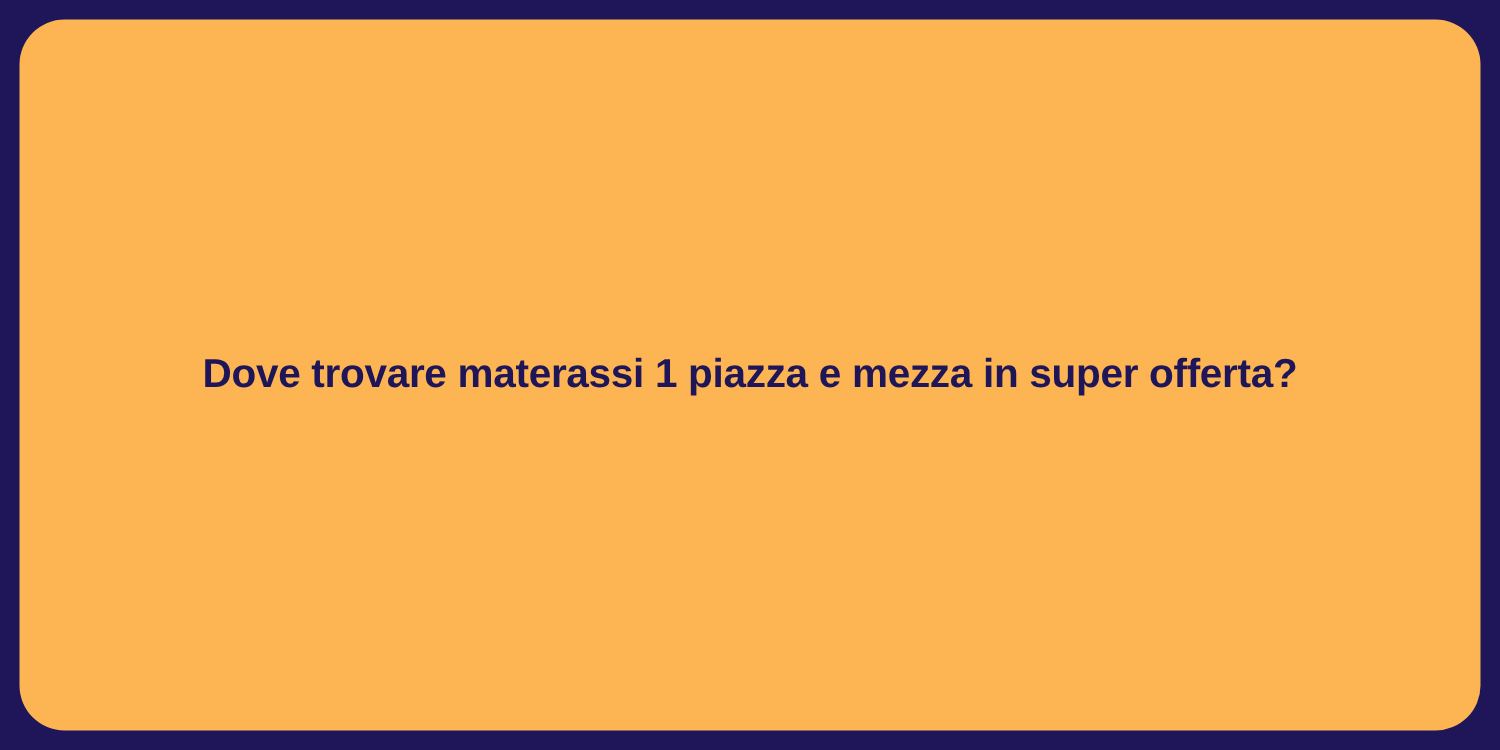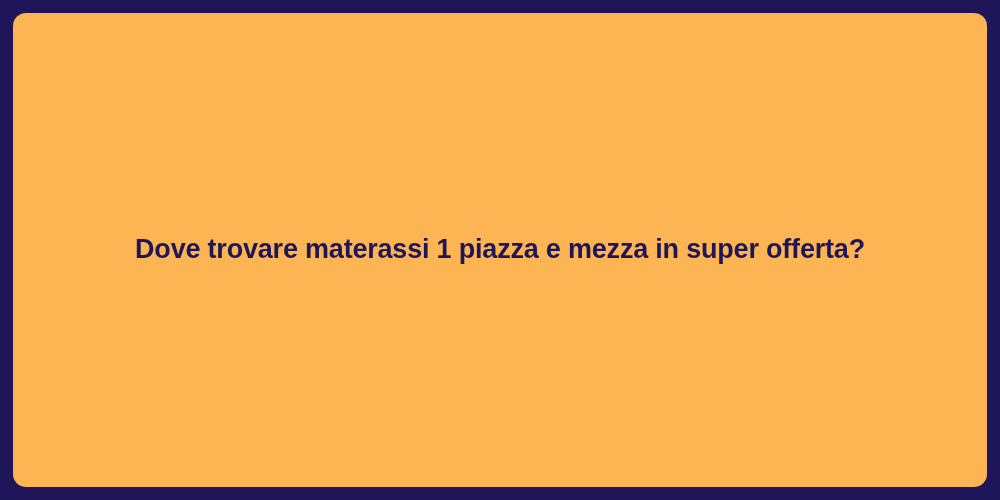--- a/index.html
+++ b/index.html
@@ -21,21 +21,21 @@
     height: 500px;
     background: #1e1658;
     padding: 13px;
   }
 
   #banner-card {
     box-sizing: border-box;
     width: 100%;
     height: 100%;
     background: #fdb554;
-    border-radius: 13px;
+    border-radius: 30px;
     display: flex;
     align-items: center;
     justify-content: center;
     overflow: hidden;
   }
 
   #headline {
     margin: 0;
     padding: 0 60px;
     color: #1e1658;

